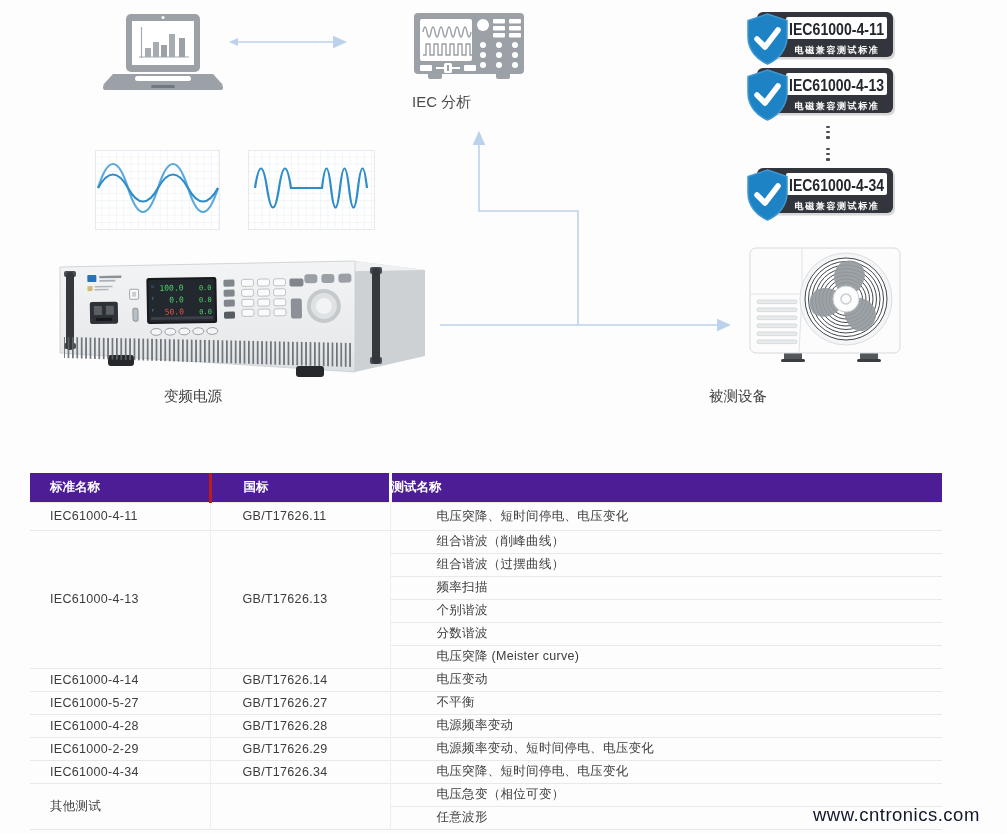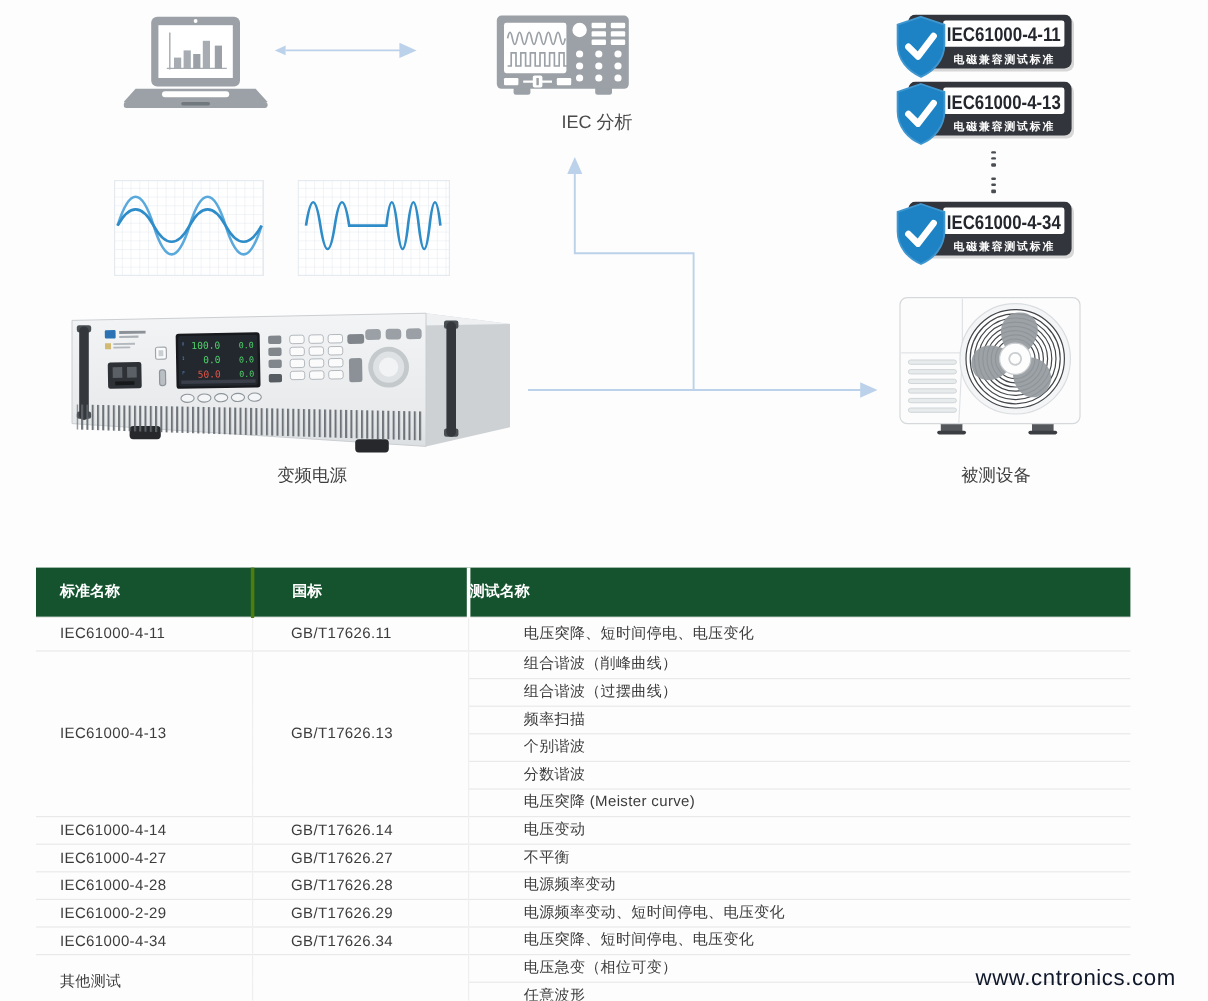--- a/index.html
+++ b/index.html
@@ -1,29 +1,29 @@
 <!DOCTYPE html>
 <html><head>
 <meta charset="utf-8">
 <style>
   html,body{margin:0;padding:0;}
   body{width:1007px;height:834px;background:#fdfdfd;position:relative;overflow:hidden;
        font-family:"Liberation Sans","DejaVu Sans",sans-serif;}
   .abs{position:absolute;}
-  .label{font-size:14.5px;color:#3f3f3f;text-align:right;}
+  .label{font-size:14.5px;color:#3f3f3f;text-align:left;}
   .dots{position:absolute;display:flex;flex-direction:column;align-items:center;}
   .dots i{display:block;width:4px;height:2.2px;background:#4a4d52;border-radius:1px;margin:1.6px 0;}
   .dots .gap{height:6px;}
   
   .stdtable{position:absolute;left:30px;top:473px;}
   table{border-collapse:collapse;table-layout:fixed;width:912px;border-bottom:1px solid #e7e7e7;}
   th,td{box-sizing:border-box;}
-  th{background:#14532d;color:#fff;font-size:12.5px;font-weight:bold;text-align:left;height:41px;padding:0;}
+  th{background:#4c1d95;color:#fff;font-size:12.5px;font-weight:bold;text-align:left;height:29px;padding:0;}
   th.h1{width:180px;padding-left:20px;}
-  th.h2{width:180px;padding-left:32px;border-left:3px solid #4d7c0f;}
+  th.h2{width:180px;padding-left:32px;border-left:3px solid #b91c1c;}
   th.h3{border-left:3px solid #fdfdfd;}
   td{font-size:12.5px;color:#3c3c3c;height:23px;padding:0;border-top:1px solid #e9e9e9;letter-spacing:0.3px;}
   td.std{padding-left:20px;border-right:1px solid #efefef;}
   td.gb{padding-left:32px;border-right:1px solid #efefef;}
   td.test{padding-left:46px;}
   tr.r0 td{height:28px;}
   .watermark{position:absolute;left:813px;top:804px;font-size:18.5px;color:#0f172a;letter-spacing:.5px;}
 </style>
 </head>
 <body>
@@ -250,21 +250,21 @@
       <ellipse cx="106" cy="76" rx="5.5" ry="3.4"></ellipse>
       <ellipse cx="120" cy="76" rx="5.5" ry="3.4"></ellipse>
       <ellipse cx="134" cy="76" rx="5.5" ry="3.4"></ellipse>
       <ellipse cx="148" cy="76" rx="5.5" ry="3.4"></ellipse>
       <ellipse cx="162" cy="76" rx="5.5" ry="3.4"></ellipse>
     </g>
   </g>
 
   <polygon points="14,82 303,88 303,112 14,103" fill="url(#slats)" opacity="0.9"></polygon>
 </svg>
-<div class="abs label" style="left:139px;top:387px;width:150px;">变频电源</div>
+<div class="abs label" style="left:164px;top:387px;width:150px;">变频电源</div>
 
 <svg class="abs" style="left:742px;top:242px" width="165" height="128" viewBox="0 0 165 128">
   <rect x="42" y="110" width="18" height="9" rx="1.5" fill="#54585c"></rect>
   <rect x="118" y="110" width="18" height="9" rx="1.5" fill="#54585c"></rect>
   <rect x="39" y="117" width="24" height="3" rx="1.5" fill="#3a3e42"></rect>
   <rect x="115" y="117" width="24" height="3" rx="1.5" fill="#3a3e42"></rect>
   <rect x="8" y="6" width="150" height="105" rx="6" fill="#fcfcfd" stroke="#d5d9db"></rect>
   <path d="M60 7 V52" stroke="#e0e3e5" fill="none"></path>
   <path d="M9 52 H60" stroke="#e0e3e5" fill="none"></path>
   <path d="M60 52 C 60 52 57 111 57 111" stroke="#e0e3e5" fill="none"></path>
@@ -331,21 +331,21 @@
         </tr>
         <tr>
           <td class="test">电压突降 (Meister curve)</td>
         </tr>
         <tr>
           <td class="std" rowspan="1">IEC61000-4-14</td>
           <td class="gb" rowspan="1">GB/T17626.14</td>
           <td class="test">电压变动</td>
         </tr>
         <tr>
-          <td class="std" rowspan="1">IEC61000-4-27</td>
+          <td class="std" rowspan="1">IEC61000-5-27</td>
           <td class="gb" rowspan="1">GB/T17626.27</td>
           <td class="test">不平衡</td>
         </tr>
         <tr>
           <td class="std" rowspan="1">IEC61000-4-28</td>
           <td class="gb" rowspan="1">GB/T17626.28</td>
           <td class="test">电源频率变动</td>
         </tr>
         <tr>
           <td class="std" rowspan="1">IEC61000-2-29</td>

